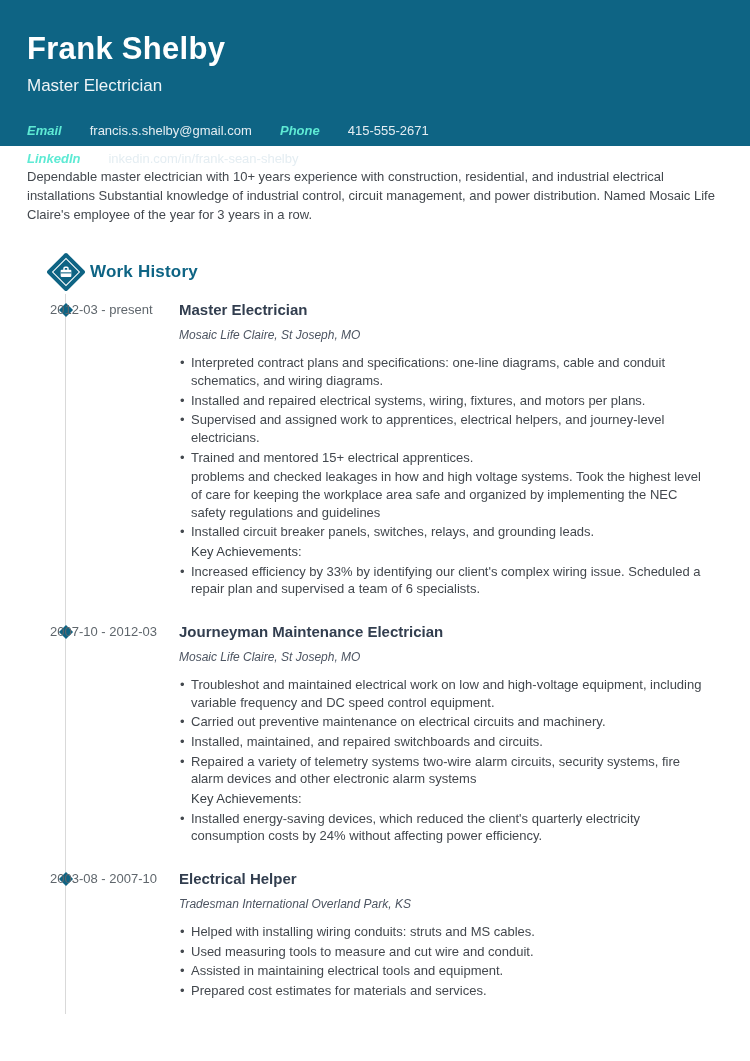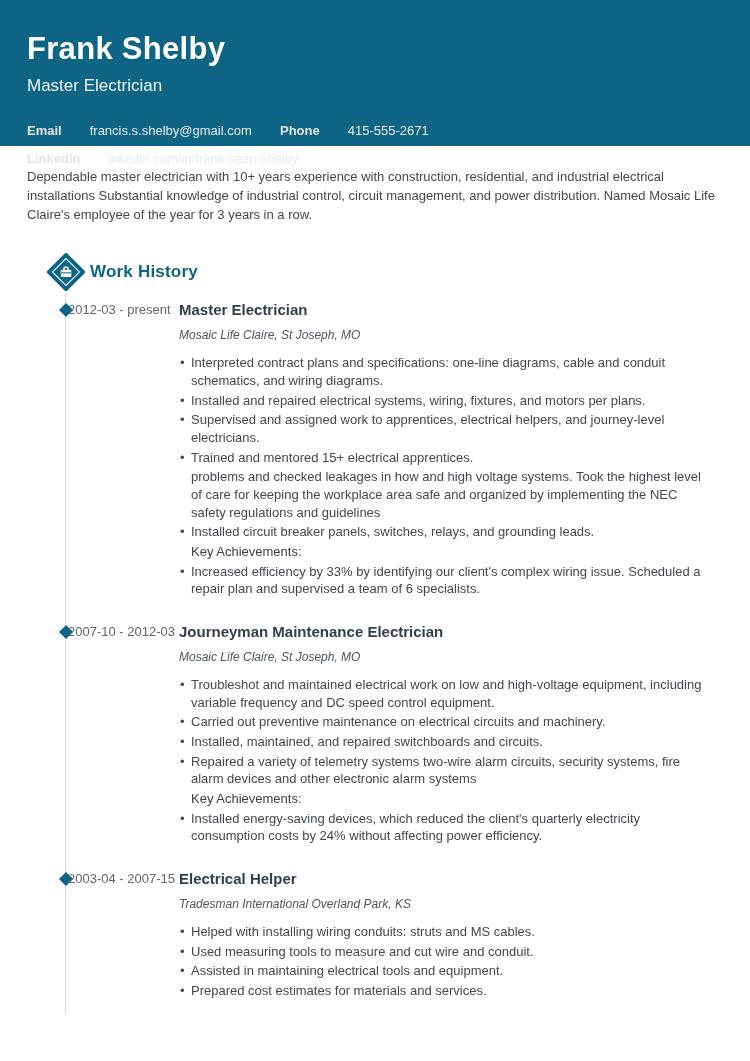--- a/index.html
+++ b/index.html
@@ -27,21 +27,21 @@
   .hdr h1{
     font-size:31px;font-weight:700;letter-spacing:.3px;line-height:1.05;
     margin-bottom:10px;color:#ffffff;
   }
   .hdr .subtitle{
     font-size:17px;font-weight:400;color:#eef4f7;margin-bottom:27px;
   }
   .contact-row{display:flex;font-size:13px;line-height:1.2;margin-bottom:13px;}
   .contact-item{display:flex;align-items:baseline;}
   .contact-item.c-email{width:253px;}
-  .c-label{font-weight:700;color:#e5e5e5;margin-right:9px;white-space:nowrap;}
+  .c-label{font-weight:700;color:#5eead4;margin-right:9px;white-space:nowrap;font-style:italic;}
   .c-value{color:#e4edf2;padding-left:19px;}
   
   .main{padding:0 27px;}
   .summary{
     margin-top:21px;
     font-size:13px;line-height:1.47;color:var(--body-text);
   }
   
   .section-header{
     display:flex;align-items:center;margin-top:28px;padding-left:0;
@@ -60,21 +60,21 @@
     position:absolute;left:38px;top:-7px;bottom:-14px;width:1px;
     background:var(--timeline-line);
   }
   .job{position:relative;padding-left:152px;margin-bottom:25px;}
   .job:last-child{margin-bottom:0;}
   .job .marker{
     position:absolute;left:34px;top:4px;width:10px;height:10px;
     background:var(--accent);transform:rotate(45deg);
   }
   .job .dates{
-    position:absolute;left:41px;top:1px;width:112px;
+    position:absolute;left:23px;top:1px;width:112px;
     font-size:13px;color:var(--dates);white-space:nowrap;
   }
   .job h3{
     font-size:15px;font-weight:700;color:var(--job-title);line-height:1.2;
   }
   .job .company{
     margin-top:9px;font-size:12px;font-style:italic;color:var(--company);
   }
   ul.items{list-style:none;margin-top:12px;padding-left:12px;max-width:534px;}
   ul.items li{
@@ -166,21 +166,21 @@
                 <li class="bullet">Installed, maintained, and repaired switchboards and circuits.</li>
                 <li class="bullet">Repaired a variety of telemetry systems two-wire alarm circuits, security systems, fire alarm devices and other electronic alarm systems</li>
                 <li class="label">Key Achievements:</li>
                 <li class="bullet">Installed energy-saving devices, which reduced the client's quarterly electricity consumption costs by 24% without affecting power efficiency.</li>
               </ul>
     </div>
   </div>
 
   <div class="job">
     <span class="marker"></span>
-    <div class="dates">2003-04  - 2007-15</div>
+    <div class="dates">2003-08  - 2007-10</div>
     <div class="job-body">
       <h3>Electrical Helper</h3>
       <div class="company">Tradesman International Overland Park, KS</div>
       <ul class="items">
                 <li class="bullet">Helped with installing wiring conduits: struts and MS cables.</li>
                 <li class="bullet">Used measuring tools to measure and cut wire and conduit.</li>
                 <li class="bullet">Assisted in maintaining electrical tools and equipment.</li>
                 <li class="bullet">Prepared cost estimates for materials and services.</li>
               </ul>
     </div>

